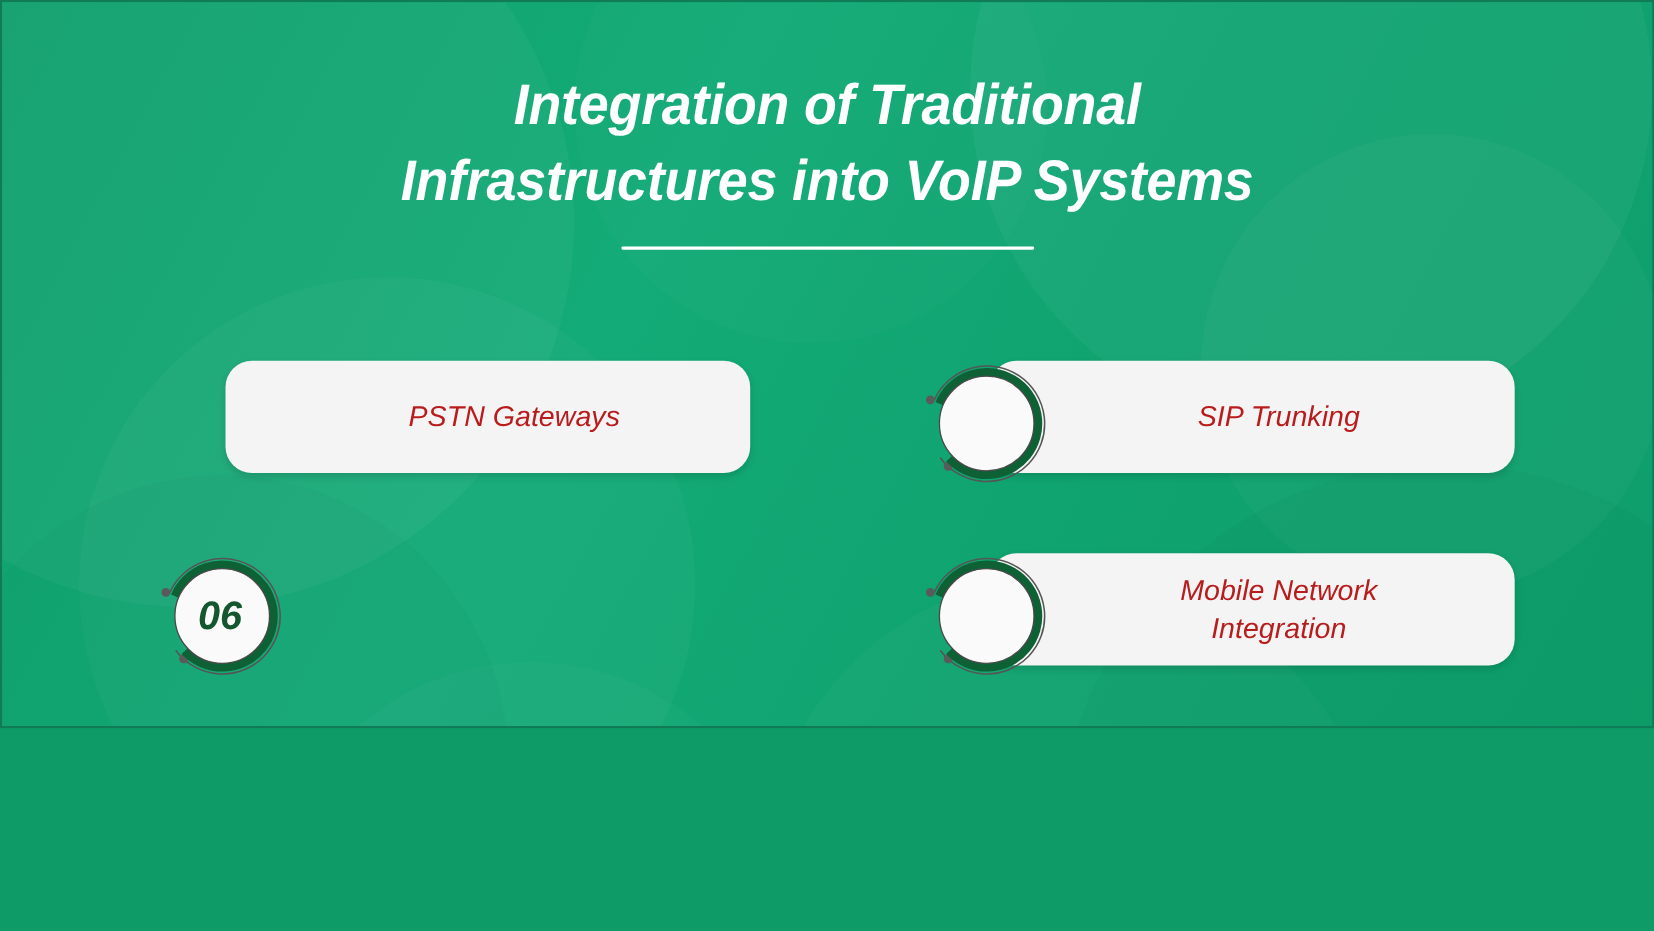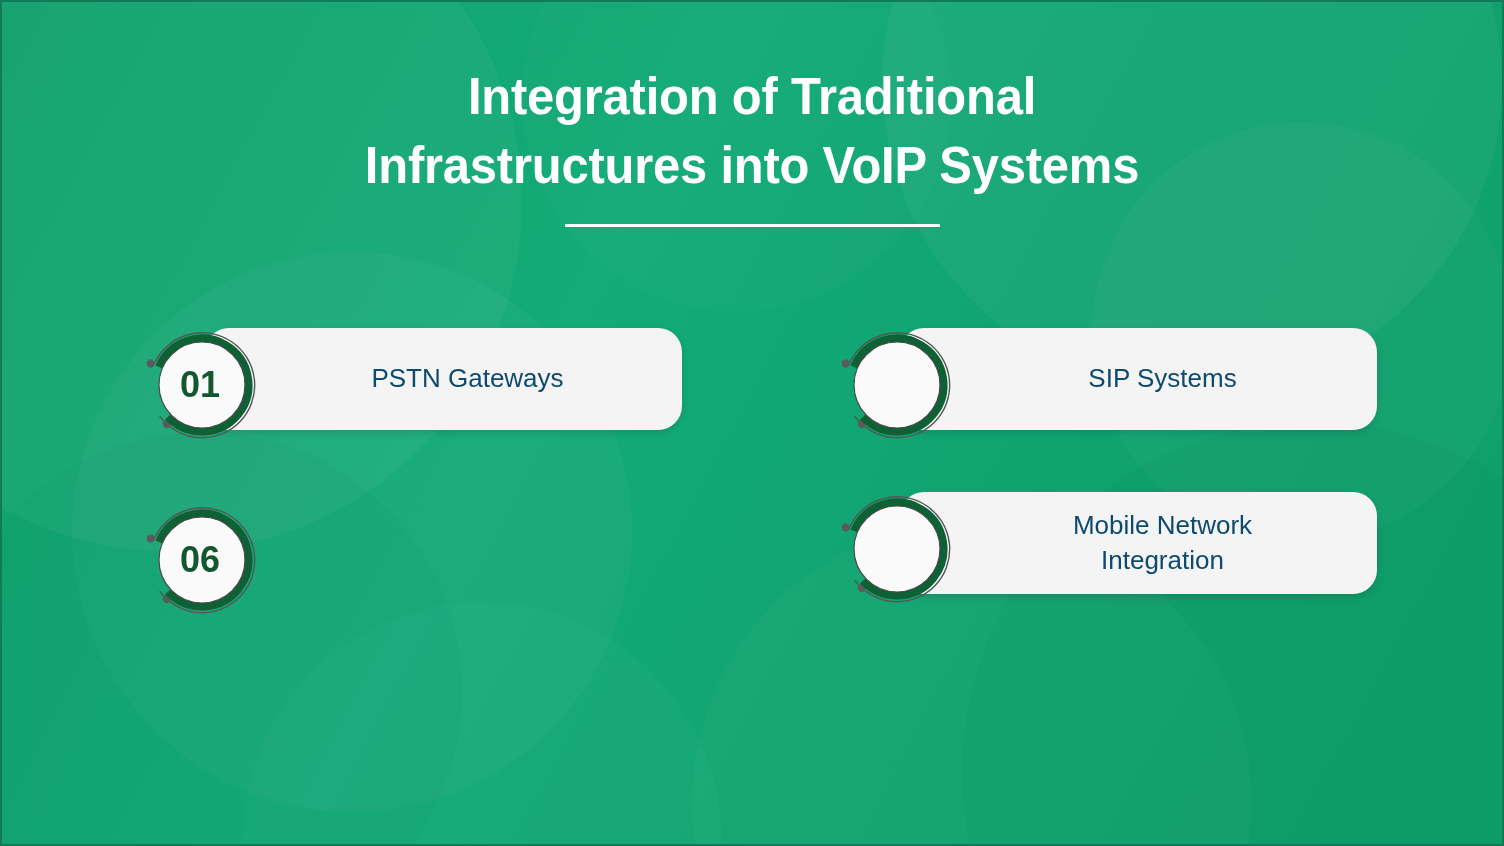--- a/index.html
+++ b/index.html
@@ -10,25 +10,26 @@
     width: 1504px;
     height: 846px;
     overflow: hidden;
     font-family: "Liberation Sans", sans-serif;
     background: #0f9b68;
   }
 
   #slide {
     position: relative;
     width: 1504px;
-    height: 846px;
+    height: 662px;
     background: #12a873;
     overflow: hidden;
     box-sizing: border-box;
     border: 2px solid #117a57;
+    font-style: italic;
   }
 
   
   .bg-layer {
     position: absolute;
     inset: 0;
     overflow: hidden;
     pointer-events: none;
   }
   .bg-grad {
@@ -88,41 +89,41 @@
   }
 
   .card-wrap {
     position: absolute;
     width: 545px;
     height: 118px;
   }
   .pos-1 { left: 135px;  top: 0px;   }
   .pos-2 { left: 830px;  top: 0px;   }
   .pos-3 { left: 135px;  top: 175px; }
-  .pos-4 { left: 830px;  top: 164px; }
+  .pos-4 { left: 830px;  top: 175px; }
   .pos-5 { left: 495px;  top: 335px; }
 
   .card {
     position: absolute;
     left: 68px;
     top: 8px;
     width: 477px;
     height: 102px;
     background: #f4f4f4;
     border-radius: 24px;
     box-shadow: 0 3px 7px rgba(0,0,0,0.13);
     display: flex;
     align-items: center;
     justify-content: center;
     box-sizing: border-box;
     padding-left: 70px;
     padding-right: 22px;
   }
   .card-label {
-    color: #0c4a6e;
+    color: #b91c1c;
     font-size: 26px;
     line-height: 1.35;
     font-weight: 400;
     text-align: center;
     font-family: "Liberation Sans", sans-serif;
     white-space: pre-line;
   }
 
   
   .badge {
@@ -181,35 +182,25 @@
     </h1>
     <div class="divider"></div>
   </div>
 
   <div class="cards">
 
     <div class="card-wrap pos-1">
       <div class="card">
         <span class="card-label">PSTN Gateways</span>
       </div>
-      <div class="badge">
-        <svg viewBox="0 0 130 130">
-          <path d="M 117.5 65 A 52.5 52.5 0 1 0 90.1 110.8" fill="none" stroke="#555555" stroke-width="1.4" stroke-linecap="round" transform="rotate(143 65 65)"></path>
-          <circle cx="116.5" cy="55" r="4" fill="#5a5a5a" transform="rotate(143 65 65)"></circle>
-          <circle cx="93" cy="113" r="4" fill="#5a5a5a" transform="rotate(143 65 65)"></circle>
-          <path d="M 110 65 A 45 45 0 1 0 83.5 106" fill="none" stroke="#0e6135" stroke-width="11" stroke-linecap="butt" transform="rotate(137 65 65)"></path>
-          <circle cx="65" cy="65" r="43" fill="#fafafa" stroke="#4a4a4a" stroke-width="1.2"></circle>
-        </svg>
-        <span class="badge-num">01</span>
-      </div>
     </div>
 
     <div class="card-wrap pos-2">
       <div class="card">
-        <span class="card-label">SIP Systems</span>
+        <span class="card-label">SIP Trunking</span>
       </div>
       <div class="badge">
         <svg viewBox="0 0 130 130">
           <path d="M 117.5 65 A 52.5 52.5 0 1 0 90.1 110.8" fill="none" stroke="#555555" stroke-width="1.4" stroke-linecap="round" transform="rotate(143 65 65)"></path>
           <circle cx="116.5" cy="55" r="4" fill="#5a5a5a" transform="rotate(143 65 65)"></circle>
           <circle cx="93" cy="113" r="4" fill="#5a5a5a" transform="rotate(143 65 65)"></circle>
           <path d="M 110 65 A 45 45 0 1 0 83.5 106" fill="none" stroke="#0e6135" stroke-width="11" stroke-linecap="butt" transform="rotate(137 65 65)"></path>
           <circle cx="65" cy="65" r="43" fill="#fafafa" stroke="#4a4a4a" stroke-width="1.2"></circle>
         </svg>
       </div>

